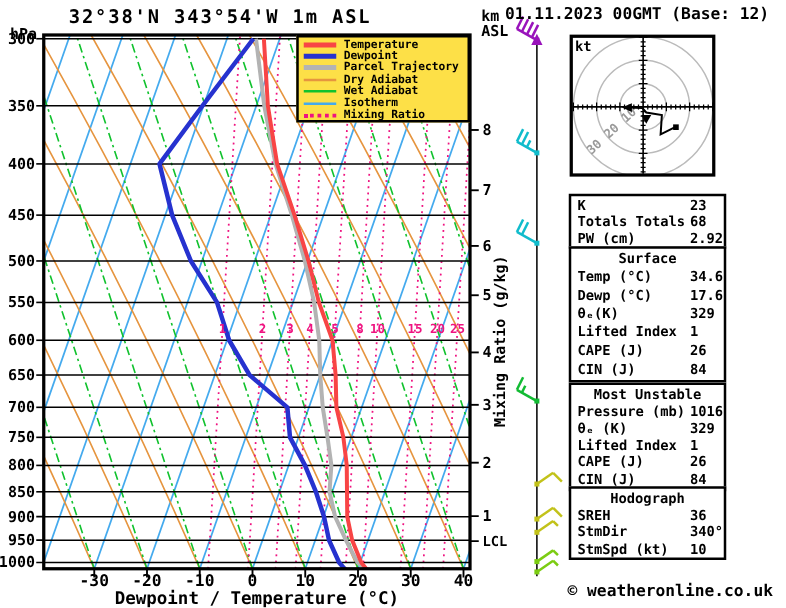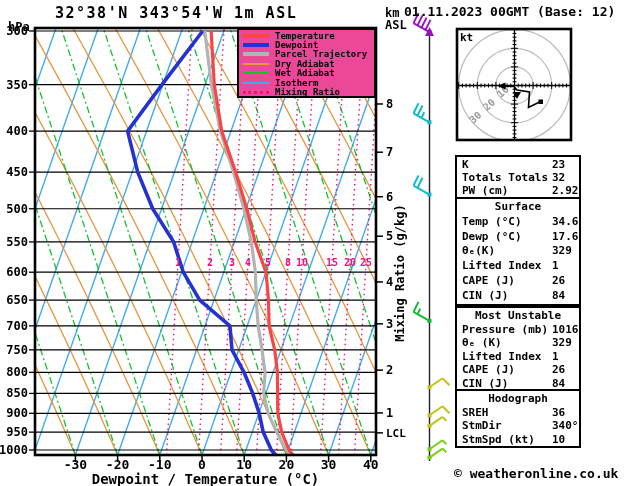--- a/index.html
+++ b/index.html
@@ -4,21 +4,21 @@
 <style>
   html,body{margin:0;padding:0;background:#fff;}
   #stage{position:relative;width:629px;height:486px;background:#fff;overflow:hidden;
          font-family:"DejaVu Sans Mono",monospace;color:#000;}
   #chart{position:absolute;left:0;top:0;}
   .ov{position:absolute;white-space:pre;}
   #hpa-label{left:8px;top:20px;font:bold 12px "DejaVu Sans Mono",monospace;}
   #station-title{left:55px;top:4px;font:bold 15px "DejaVu Sans Mono",monospace;letter-spacing:1.5px;}
   #datetime{left:404px;top:4px;font:bold 13px "DejaVu Sans Mono",monospace;}
   #km-unit{left:385px;top:7px;font:bold 12px "DejaVu Sans Mono",monospace;line-height:12px;}
-  #legend{left:237px;top:28px;width:139px;height:70px;border:2px solid #000;background:#ec4899;
+  #legend{left:237px;top:28px;width:139px;height:70px;border:2px solid #000;background:#fde047;
           box-sizing:border-box;padding:1px 0 0 4px;}
   .lrow{display:flex;align-items:center;height:9.4px;}
   .lsw{width:26px;flex:0 0 26px;margin-right:6px;}
   .llab{font:bold 9px "DejaVu Sans Mono",monospace;}
   #mr-axis-label{left:320px;top:266px;width:160px;text-align:center;
      font:bold 12px "DejaVu Sans Mono",monospace;transform:rotate(-90deg);}
   #xaxis-title{left:35px;top:471px;width:341px;text-align:center;
      font:bold 14px "DejaVu Sans Mono",monospace;}
   .sbox{position:absolute;left:455px;width:126px;border:2px solid #000;background:#fff;
         box-sizing:border-box;font:bold 11px "DejaVu Sans Mono",monospace;padding-top:1px;}
@@ -317,21 +317,21 @@
 ASL</div>
 
   <div class="ov" id="legend"><div class="lrow"><div class="lsw" style="background: rgb(248, 69, 69); height: 4px;"></div><span class="llab">Temperature</span></div><div class="lrow"><div class="lsw" style="background: rgb(38, 50, 207); height: 4px;"></div><span class="llab">Dewpoint</span></div><div class="lrow"><div class="lsw" style="background: rgb(179, 179, 179); height: 4px;"></div><span class="llab">Parcel Trajectory</span></div><div class="lrow"><div class="lsw" style="background: rgb(230, 149, 63); height: 2px;"></div><span class="llab">Dry Adiabat</span></div><div class="lrow"><div class="lsw" style="background: rgb(17, 194, 46); height: 2px;"></div><span class="llab">Wet Adiabat</span></div><div class="lrow"><div class="lsw" style="background: rgb(68, 170, 238); height: 2px;"></div><span class="llab">Isotherm</span></div><div class="lrow"><div class="lsw" style="border-top: 3px dotted rgb(239, 19, 128);"></div><span class="llab">Mixing Ratio</span></div></div>
 
   <div class="ov" id="mr-axis-label">Mixing Ratio (g/kg)</div>
   <div class="ov" id="xaxis-title">Dewpoint / Temperature (°C)</div>
   <div class="ov" id="kt-label">kt</div>
 
   <div class="sbox" id="sbox-indices">
     <div class="srow"><span>K</span><span class="sv">23</span></div>
-    <div class="srow"><span>Totals Totals</span><span class="sv">32</span></div>
+    <div class="srow"><span>Totals Totals</span><span class="sv">68</span></div>
     <div class="srow"><span>PW (cm)</span><span class="sv">2.92</span></div>
   </div>
 
   <div class="sbox" id="sbox-surface">
     <div class="stitle">Surface</div>
     <div class="srow"><span>Temp (°C)</span><span class="sv">34.6</span></div>
     <div class="srow"><span>Dewp (°C)</span><span class="sv">17.6</span></div>
     <div class="srow"><span>θₑ(K)</span><span class="sv">329</span></div>
     <div class="srow"><span>Lifted Index</span><span class="sv">1</span></div>
     <div class="srow"><span>CAPE (J)</span><span class="sv">26</span></div>

